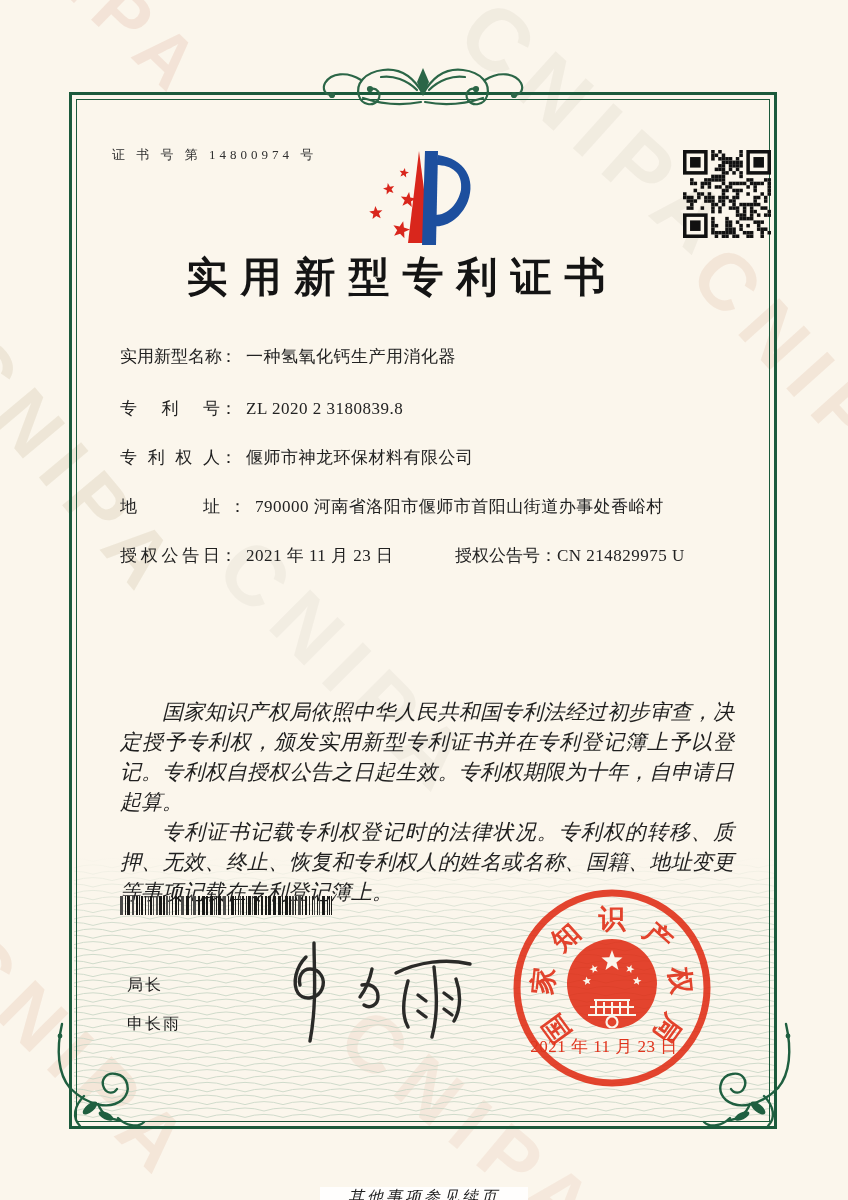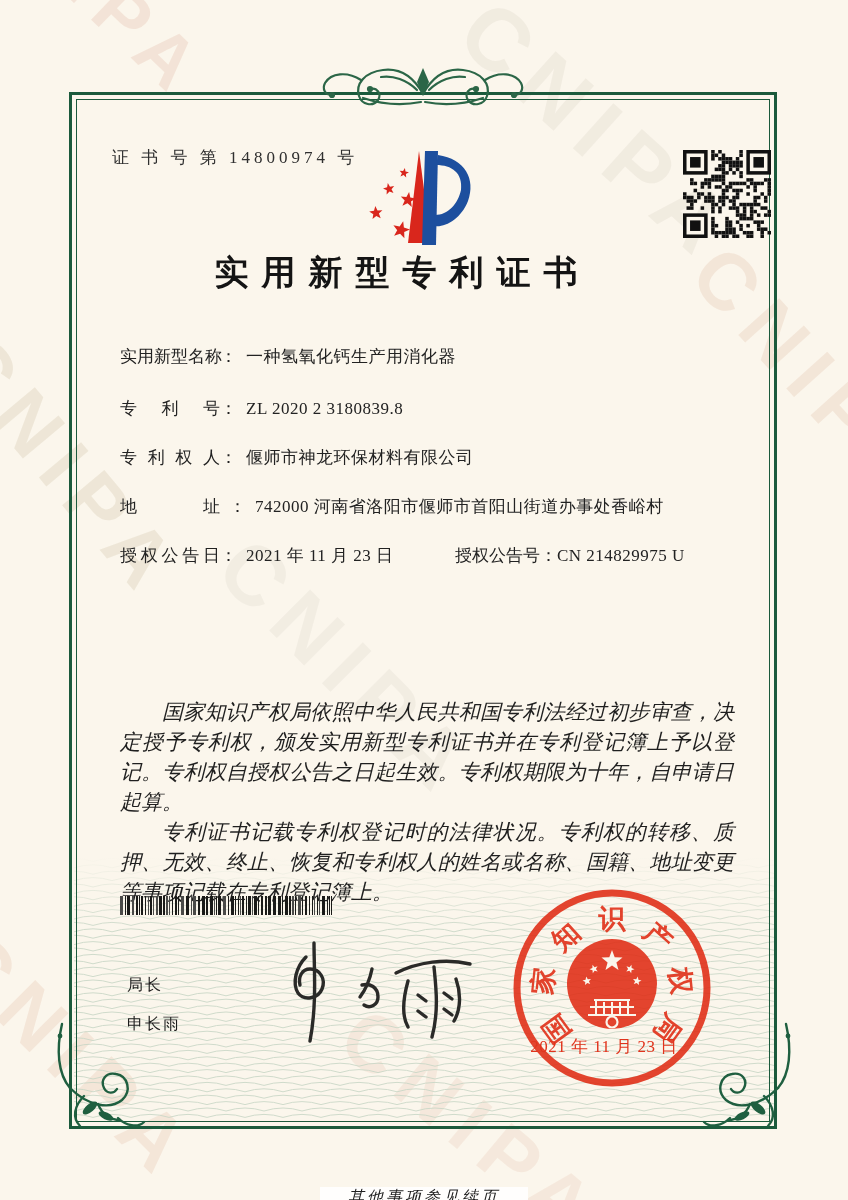--- a/index.html
+++ b/index.html
@@ -17,26 +17,26 @@
       background:linear-gradient(#fbf6ec 8%,rgba(251,246,236,0));}
 
   
   .frame-outer{position:absolute;left:69px;top:92px;width:702px;height:1031px;
       border:3px solid #1b5a3c;z-index:3;}
   .frame-inner{position:absolute;left:4px;top:4px;right:4px;bottom:4px;
       border:1px solid #1b5a3c;}
   .orn{position:absolute;z-index:4;}
 
   
-  .cert-no{position:absolute;left:112px;top:146px;z-index:5;font-size:17px;
+  .cert-no{position:absolute;left:112px;top:146px;z-index:5;font-size:13px;
       letter-spacing:4px;color:#2f2f2f;}
   #qr{position:absolute;left:683px;top:150px;z-index:5;}
   #logo{position:absolute;left:362px;top:143px;z-index:5;}
   .doc-title{position:absolute;left:0;top:250px;width:792px;text-align:center;z-index:5;
-      font-size:34px;font-weight:bold;color:#141414;letter-spacing:13px;text-indent:13px;}
+      font-size:41px;font-weight:bold;color:#141414;letter-spacing:13px;text-indent:13px;}
 
   
   .fields{position:absolute;left:120px;top:332px;width:620px;z-index:5;font-size:17px;color:#222;}
   .field-row{height:49px;line-height:49px;white-space:nowrap;position:relative;}
   .field-row:first-child{margin-bottom:3px;}
   .f-label{display:inline-block;width:100px;text-align:justify;text-align-last:justify;
       vertical-align:top;}
   .f-colon{display:inline-block;margin-right:9px;}
   .f-value{letter-spacing:.5px;}
   .f-extra{position:absolute;left:335px;top:0;}
@@ -405,21 +405,21 @@
     <div class="field-row">
       <span class="f-label">实用新型名称</span><span class="f-colon">：</span><span class="f-value">一种氢氧化钙生产用消化器</span>
     </div>
     <div class="field-row">
       <span class="f-label">专利号</span><span class="f-colon">：</span><span class="f-value">ZL 2020 2 3180839.8</span>
     </div>
     <div class="field-row">
       <span class="f-label">专利权人</span><span class="f-colon">：</span><span class="f-value">偃师市神龙环保材料有限公司</span>
     </div>
     <div class="field-row">
-      <span class="f-label">地址</span><span class="f-colon"></span><span class="f-colon">：</span><span class="f-value">742000 河南省洛阳市偃师市首阳山街道办事处香峪村</span>
+      <span class="f-label">地址</span><span class="f-colon"></span><span class="f-colon">：</span><span class="f-value">790000 河南省洛阳市偃师市首阳山街道办事处香峪村</span>
     </div>
     <div class="field-row">
       <span class="f-label">授权公告日</span><span class="f-colon">：</span><span class="f-value">2021 年 11 月 23 日</span>
       <span class="f-extra"><span>授权公告号</span><span>：</span><span class="f-value">CN 214829975 U</span></span>
     </div>
   </div>
 
   <div class="paras">
     <p>国家知识产权局依照中华人民共和国专利法经过初步审查，决定授予专利权，颁发实用新型专利证书并在专利登记簿上予以登记。专利权自授权公告之日起生效。专利权期限为十年，自申请日起算。</p>
     <p>专利证书记载专利权登记时的法律状况。专利权的转移、质押、无效、终止、恢复和专利权人的姓名或名称、国籍、地址变更等事项记载在专利登记簿上。</p>

